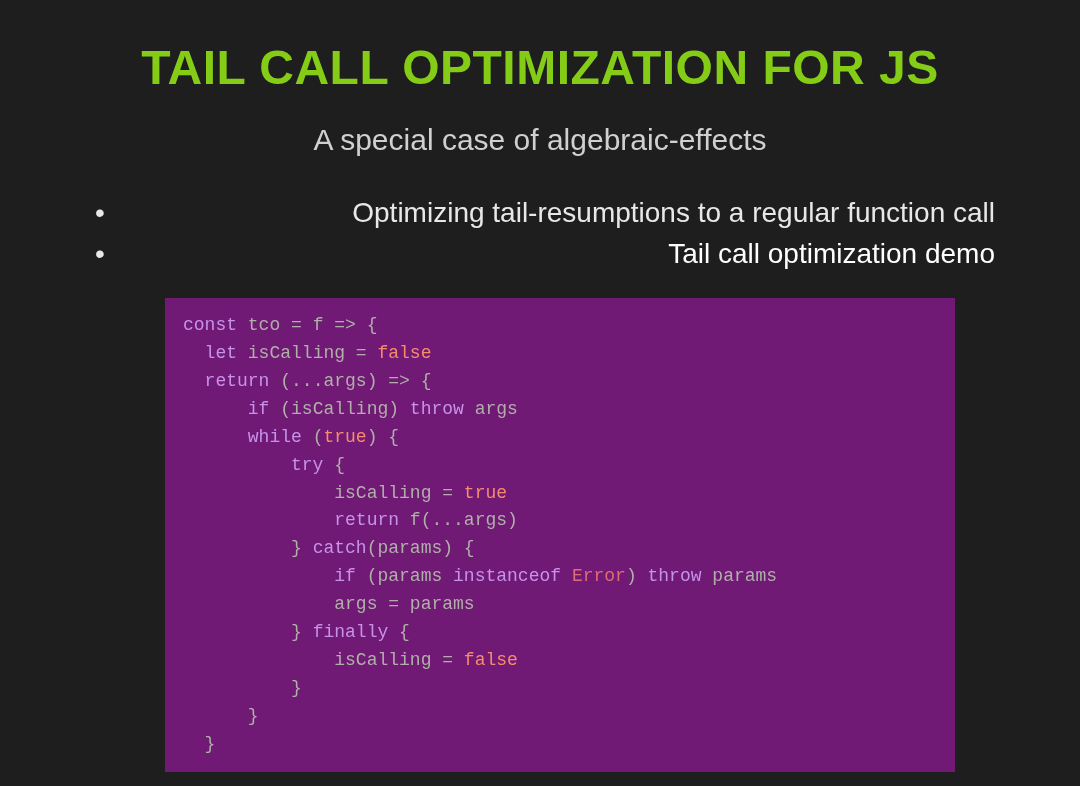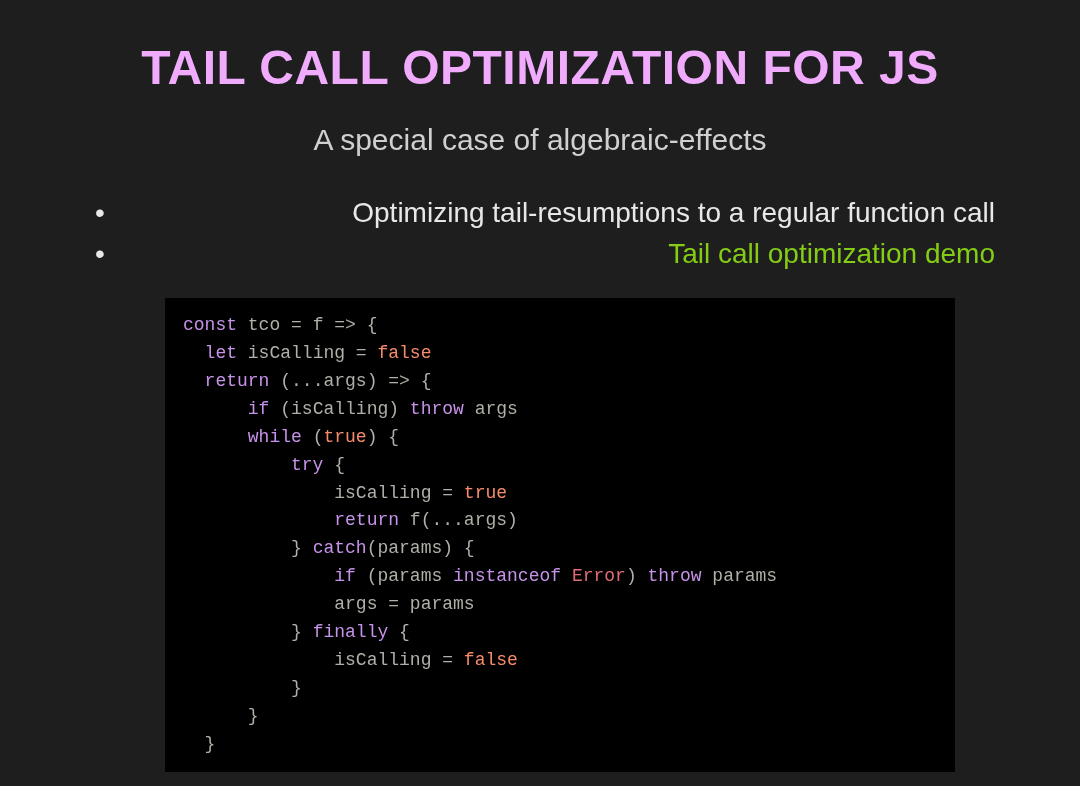--- a/index.html
+++ b/index.html
@@ -11,21 +11,21 @@
       width: 1080px;
       height: 786px;
       background-color: #1e1e1e;
       color: #e8e8e8;
       font-family: -apple-system, BlinkMacSystemFont, "Segoe UI", Helvetica, Arial, sans-serif;
       padding: 40px 85px 0 85px;
     }
     .title {
       font-size: 48px;
       font-weight: 800;
-      color: #f0abfc;
+      color: #84cc16;
       text-align: center;
       margin-bottom: 28px;
       letter-spacing: 0.5px;
     }
     .subtitle {
       font-size: 30px;
       font-weight: 400;
       color: #d0d0d0;
       text-align: center;
       margin-bottom: 36px;
@@ -42,27 +42,27 @@
       position: relative;
       line-height: 1.45;
     }
     .bullet-list li::before {
       content: "•";
       position: absolute;
       left: 10px;
       color: #e8e8e8;
     }
     .bullet-list li.link-item .link-text {
-      color: #84cc16;
+      color: #ffffff;
     }
     .bullet-list li.link-item::before {
       color: #e8e8e8;
     }
     .code-block {
-      background-color: #000000;
+      background-color: #701a75;
       margin-left: 80px;
       margin-right: 40px;
       padding: 14px 18px;
       font-family: "Courier New", Courier, monospace;
       font-size: 18px;
       line-height: 1.55;
       white-space: pre;
       overflow: hidden;
     }
     .tok-kw { color: #c792ea; }

